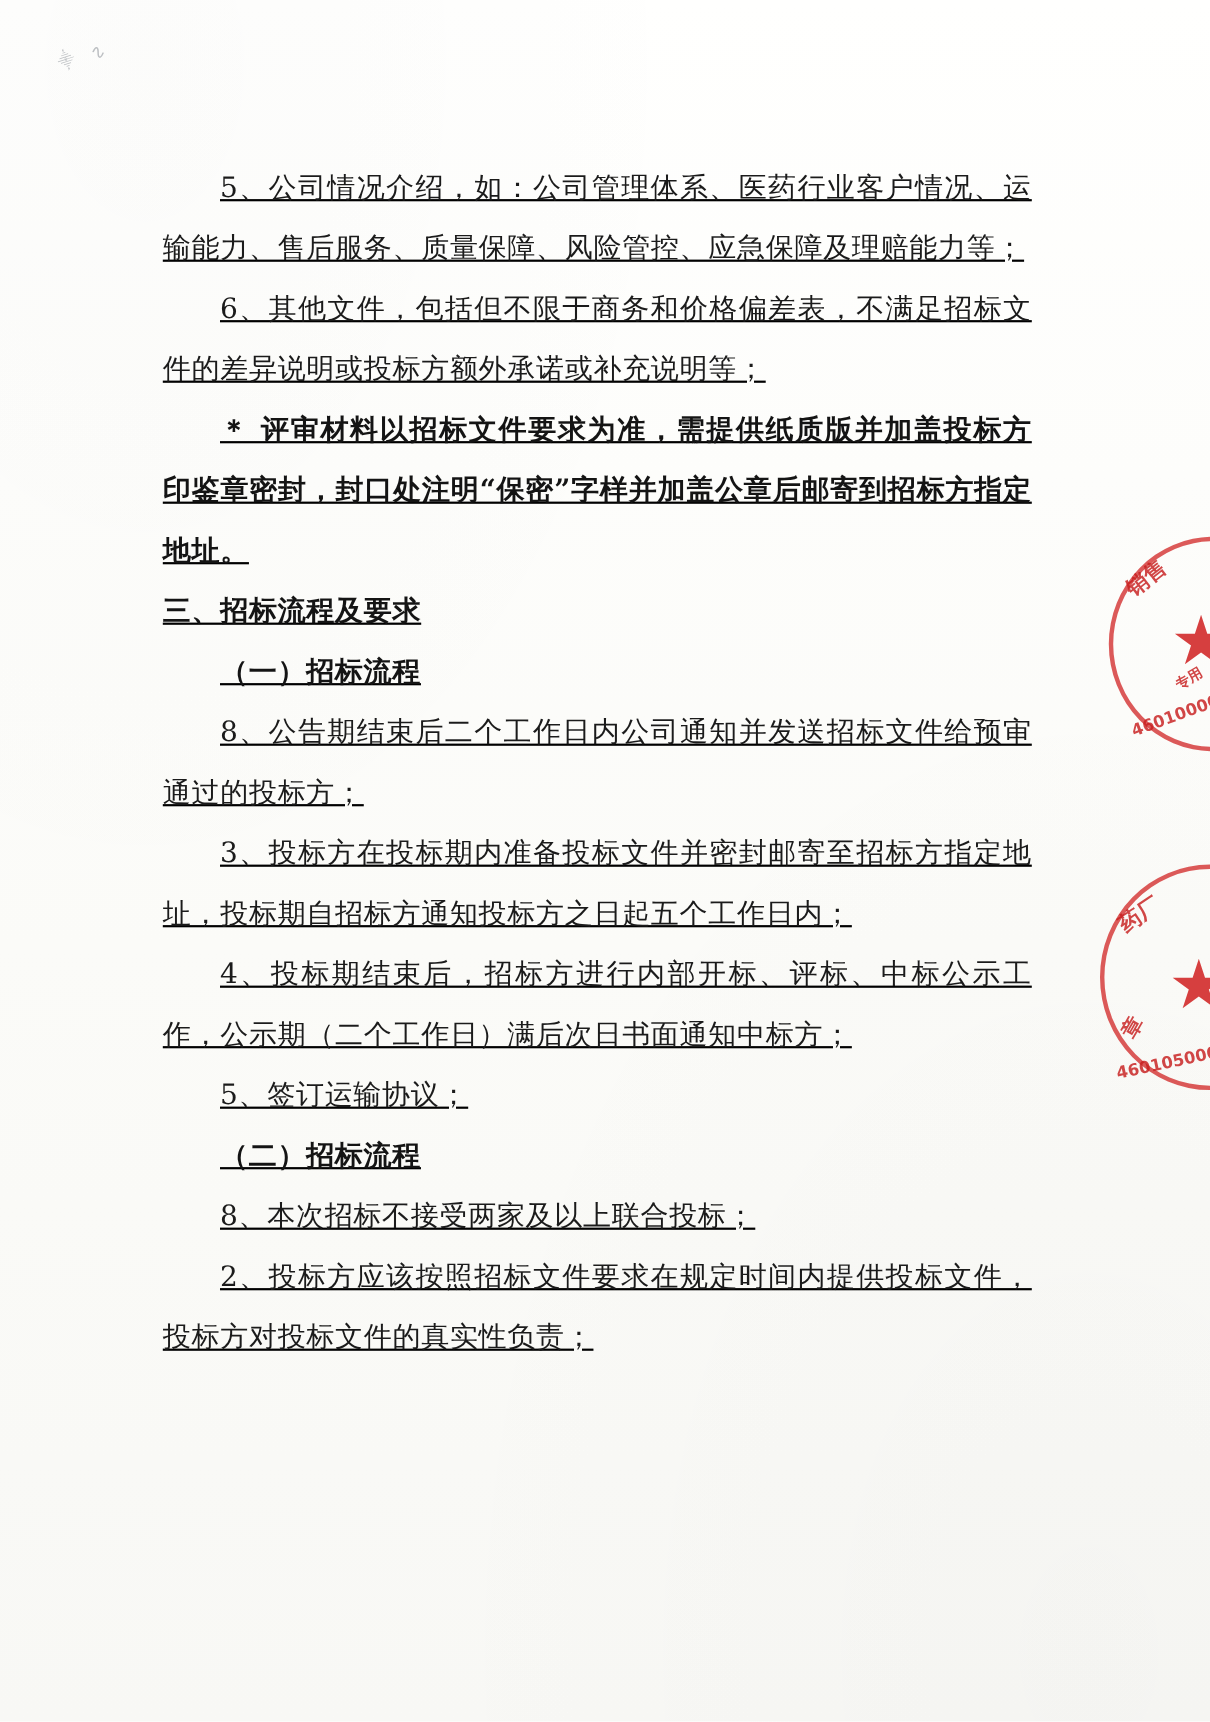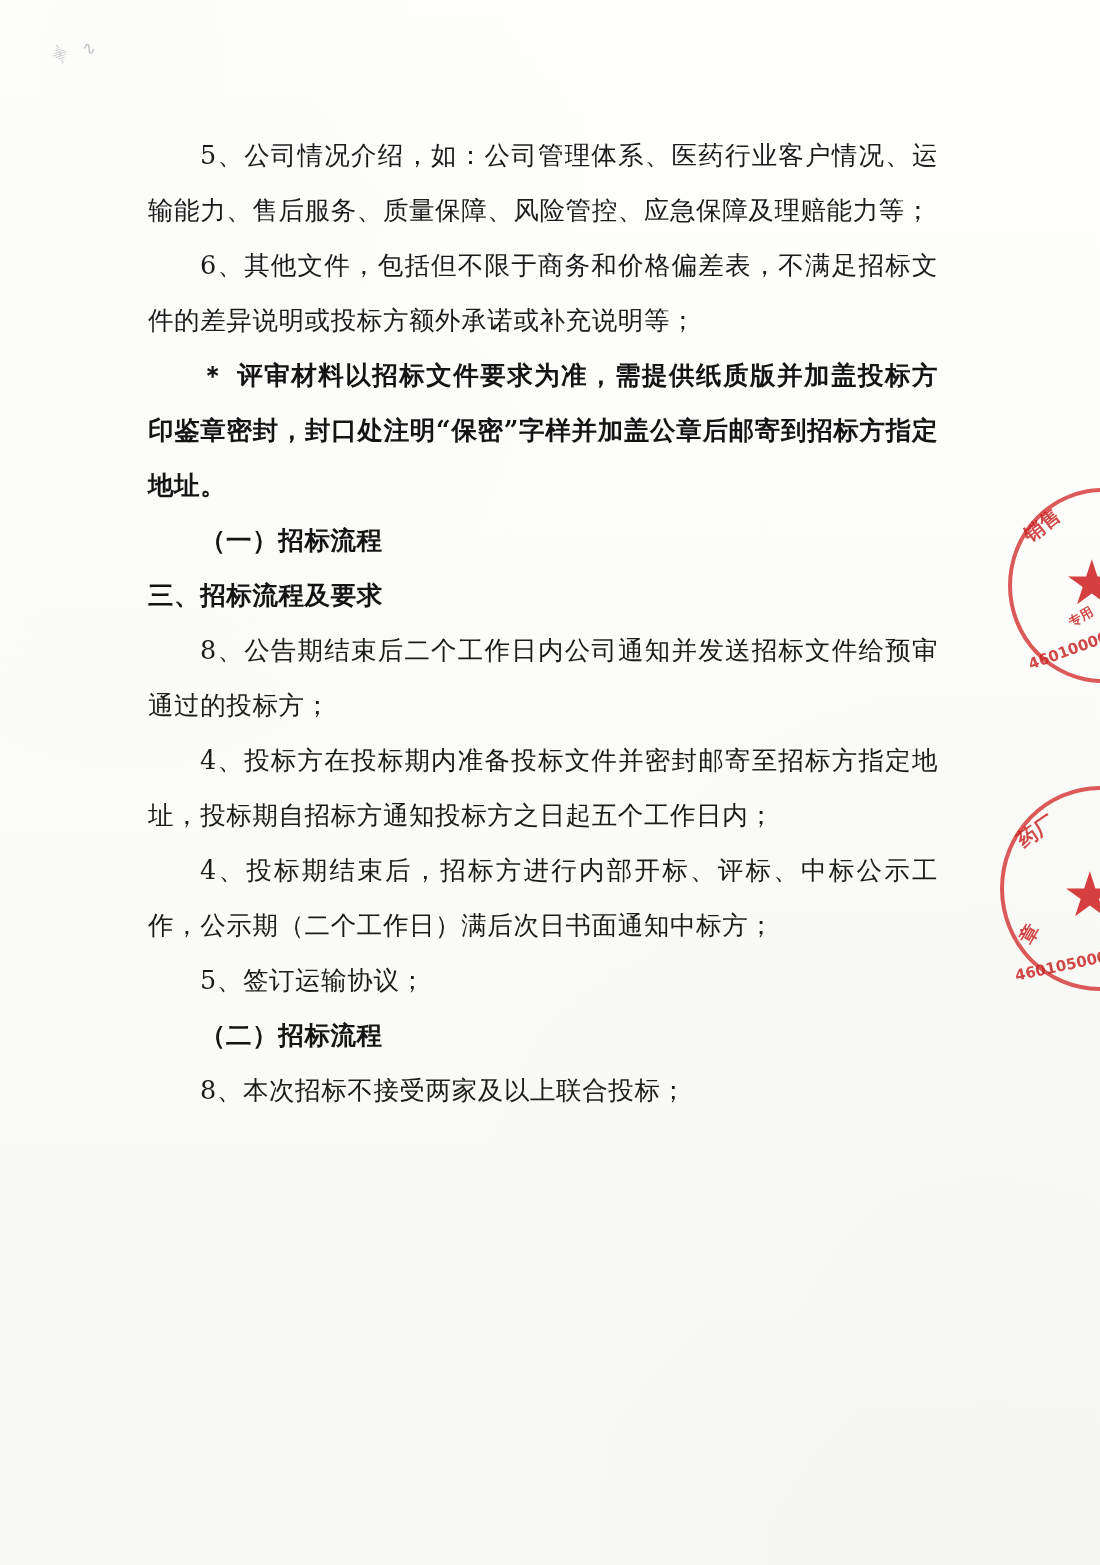--- a/index.html
+++ b/index.html
@@ -36,22 +36,23 @@
     font-size: 15px;
     opacity: 0.55;
     font-family: "DejaVu Sans", sans-serif;
   }
   .mark-a { left: 52px; top: 44px; transform: rotate(-18deg); }
   .mark-b { left: 82px; top: 38px; transform: rotate(12deg); font-size: 17px; }
 
   .content {
     position: absolute;
     left: 148px;
-    top: 128px;
+    top: 144px;
     width: 790px;
+    text-decoration: underline;
   }
   p.line {
     margin: 0;
     font-size: 25.5px;
     line-height: 55px;
     color: #1b1b1b;
     letter-spacing: 0.6px;
     text-align: justify;
     font-family: "DejaVu Serif", "Liberation Serif", serif;
     white-space: pre-wrap;
@@ -120,28 +121,29 @@
 <div class="page">
   <div class="paper-tone"></div>
 
   <span class="scan-mark mark-a">⸎</span>
   <span class="scan-mark mark-b">∿</span>
 
   <div class="content">
     <p class="line indent para">5、公司情况介绍，如：公司管理体系、医药行业客户情况、运输能力、售后服务、质量保障、风险管控、应急保障及理赔能力等；</p>
     <p class="line indent para">6、其他文件，包括但不限于商务和价格偏差表，不满足招标文件的差异说明或投标方额外承诺或补充说明等；</p>
     <p class="line indent bold para">＊ 评审材料以招标文件要求为准，需提供纸质版并加盖投标方印鉴章密封，封口处注明“保密”字样并加盖公章后邮寄到招标方指定地址。</p>
+    <p class="line heading para">三、招标流程及要求</p>
     <p class="line indent heading para">（一）招标流程</p>
-    <p class="line heading para">三、招标流程及要求</p>
     <p class="line indent para">8、公告期结束后二个工作日内公司通知并发送招标文件给预审通过的投标方；</p>
-    <p class="line indent para">4、投标方在投标期内准备投标文件并密封邮寄至招标方指定地址，投标期自招标方通知投标方之日起五个工作日内；</p>
+    <p class="line indent para">3、投标方在投标期内准备投标文件并密封邮寄至招标方指定地址，投标期自招标方通知投标方之日起五个工作日内；</p>
     <p class="line indent para">4、投标期结束后，招标方进行内部开标、评标、中标公示工作，公示期（二个工作日）满后次日书面通知中标方；</p>
     <p class="line indent para">5、签订运输协议；</p>
     <p class="line indent heading para">（二）招标流程</p>
     <p class="line indent para">8、本次招标不接受两家及以上联合投标；</p>
+    <p class="line indent para">2、投标方应该按照招标文件要求在规定时间内提供投标文件，投标方对投标文件的真实性负责；</p>
   </div>
 
   <div class="seal" id="seal1">
     <div class="seal-ring r1"></div>
     <div class="seal-star star1">★</div>
     <div class="seal-text t-top">销售</div>
     <div class="seal-text t-sm">专用</div>
     <div class="seal-text t-num">4601000001</div>
   </div>
 

